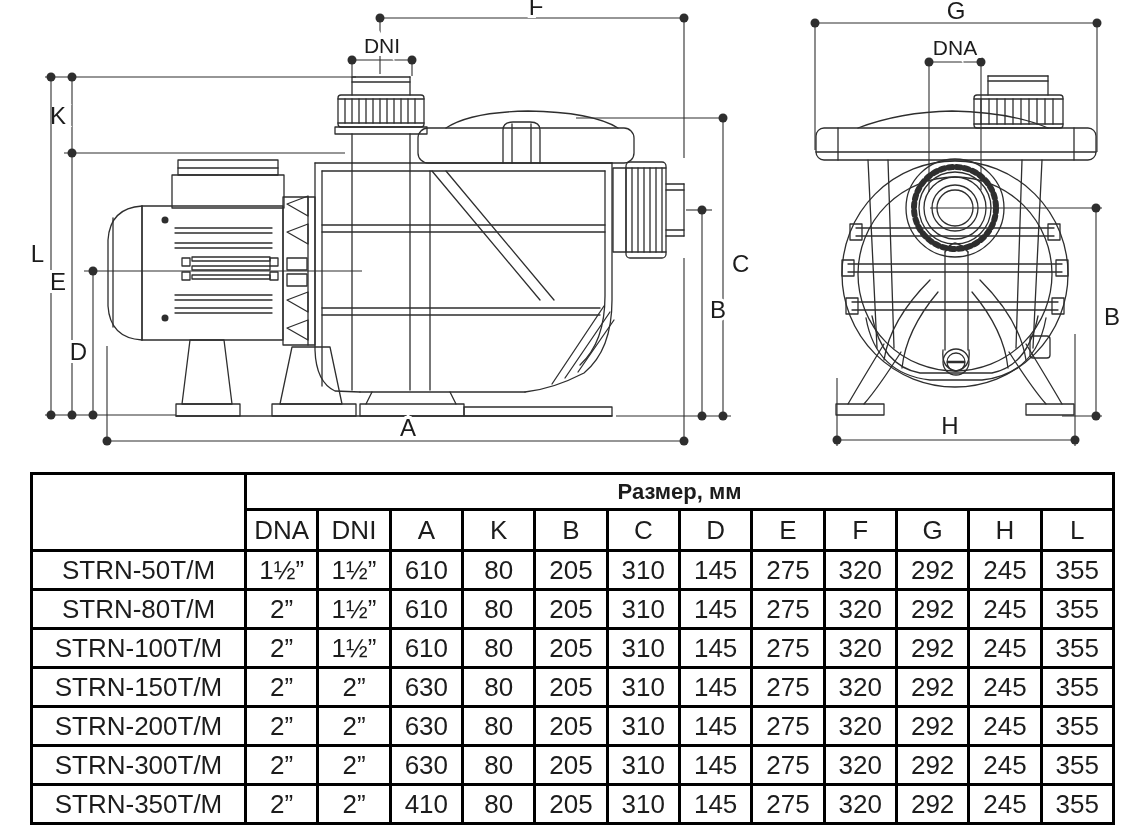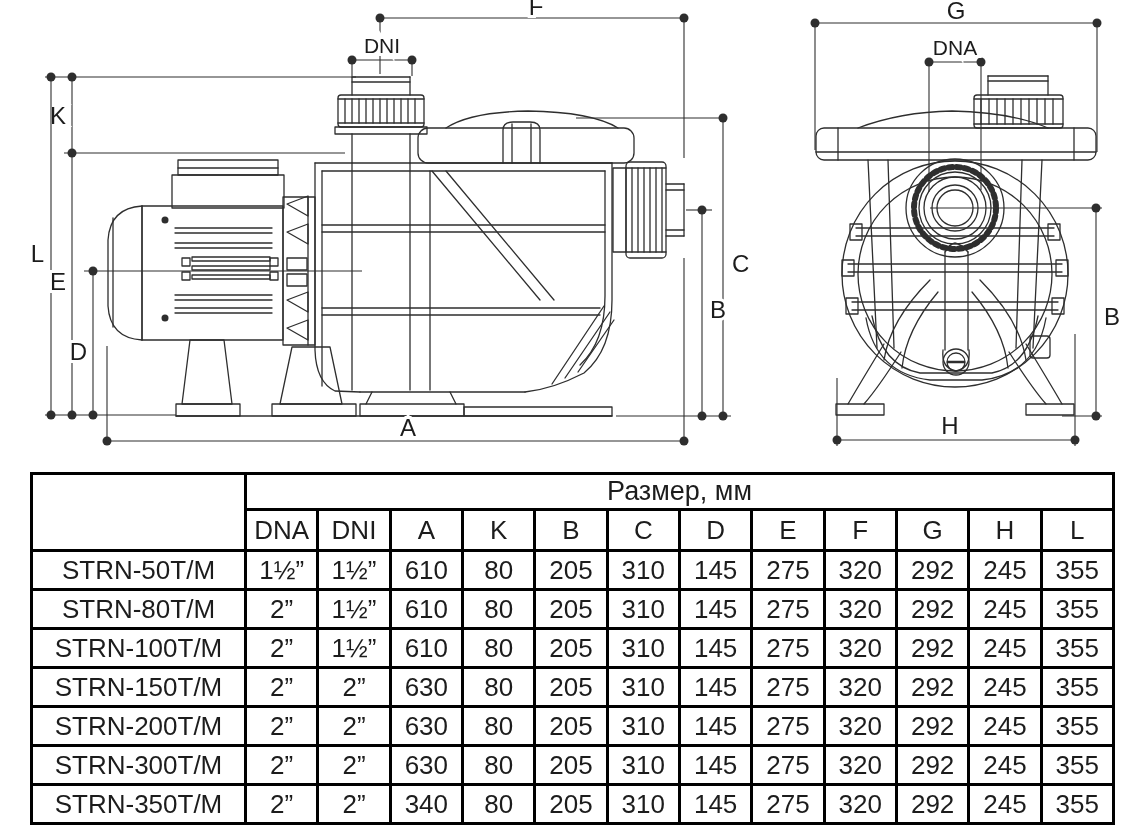--- a/index.html
+++ b/index.html
@@ -16,21 +16,21 @@
              paint-order:stroke;stroke:#ffffff;stroke-width:6px;}
   .dims text.small{font-size:21px;}
   
   table.dims-table{position:absolute;left:30px;top:472px;width:1085px;height:350px;
     border-collapse:collapse;table-layout:fixed;color:#1c1c1c;background:#fff;}
   .dims-table th,.dims-table td{border:3px solid #000;text-align:center;vertical-align:middle;
     padding:0;font-size:26px;font-weight:400;background:#fff;overflow:hidden;white-space:nowrap;}
   .dims-table thead tr.group-row th{height:33px;}
   .dims-table thead tr.cols-row th{height:38px;}
   .dims-table tbody td{height:36px;}
-  .dims-table th.size-header{font-weight:400;font-size:27px;}
+  .dims-table th.size-header{font-weight:700;font-size:22px;}
   .dims-table col.model-col{width:214px;}
 </style>
 </head>
 <body>
 
 <div class="page">
 
 <svg class="drawing" width="1135" height="468" viewBox="0 0 1135 468" xmlns="http://www.w3.org/2000/svg">
 
   <g class="art">
@@ -464,21 +464,21 @@
       <td>275</td>
       <td>320</td>
       <td>292</td>
       <td>245</td>
       <td>355</td>
     </tr>
     <tr>
       <td class="model">STRN-350T/M</td>
       <td>2”</td>
       <td>2”</td>
-      <td>340</td>
+      <td>410</td>
       <td>80</td>
       <td>205</td>
       <td>310</td>
       <td>145</td>
       <td>275</td>
       <td>320</td>
       <td>292</td>
       <td>245</td>
       <td>355</td>
     </tr>

